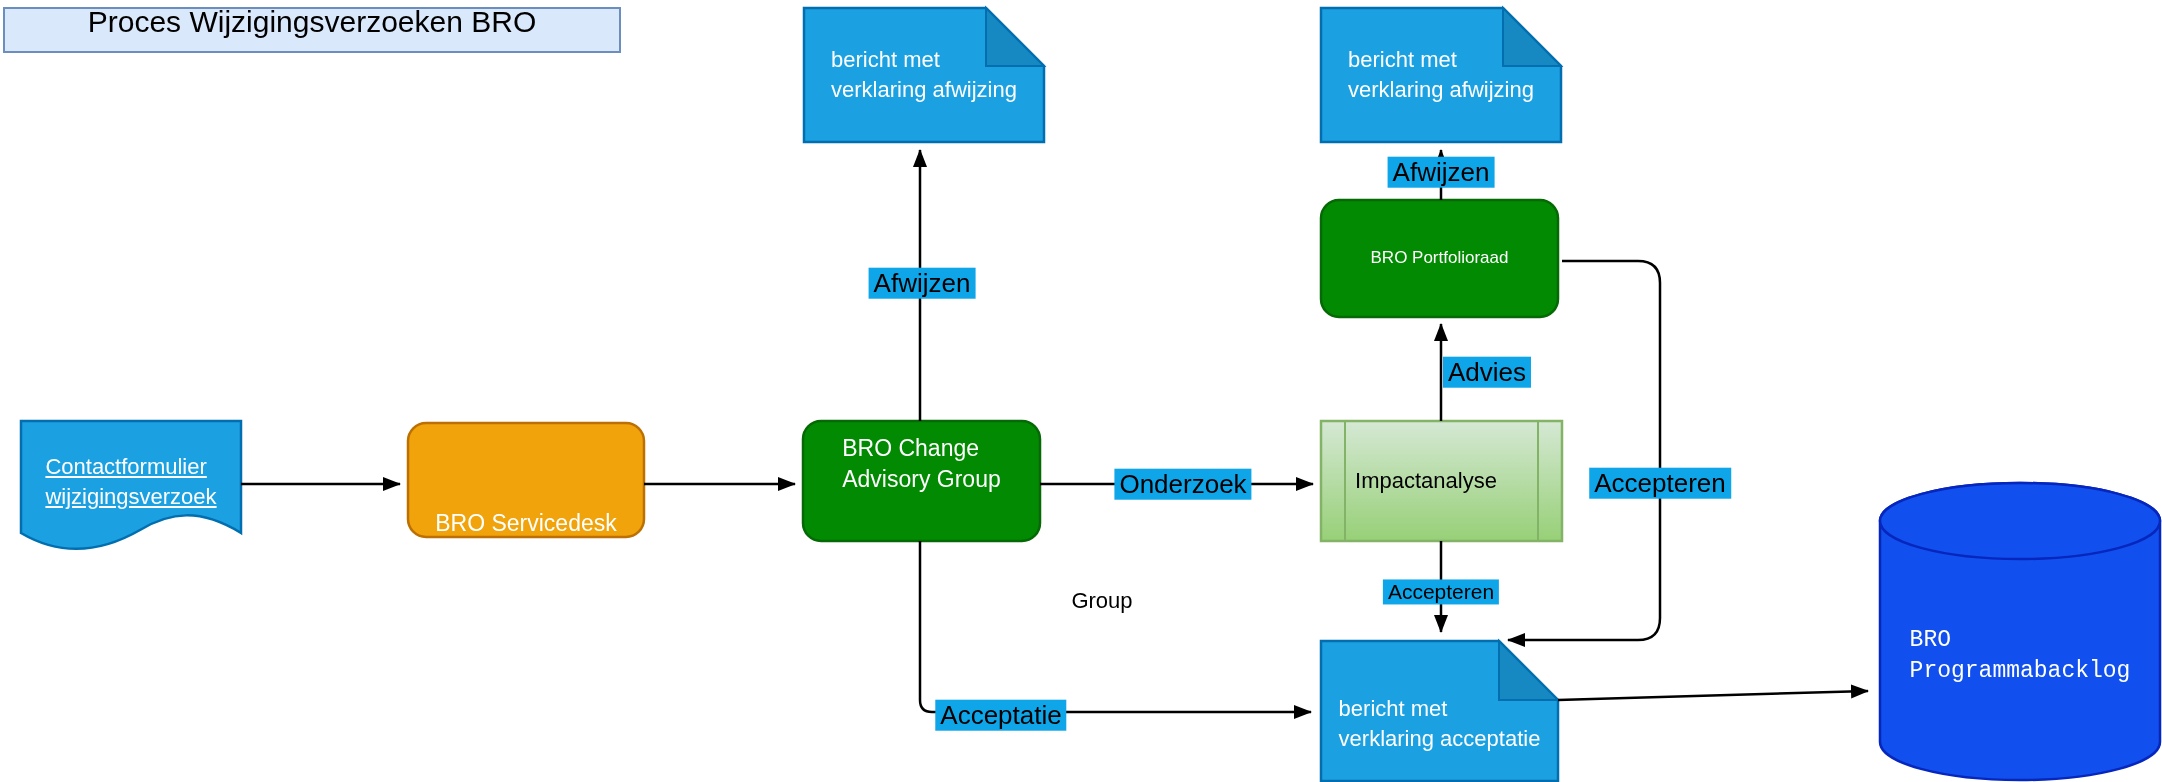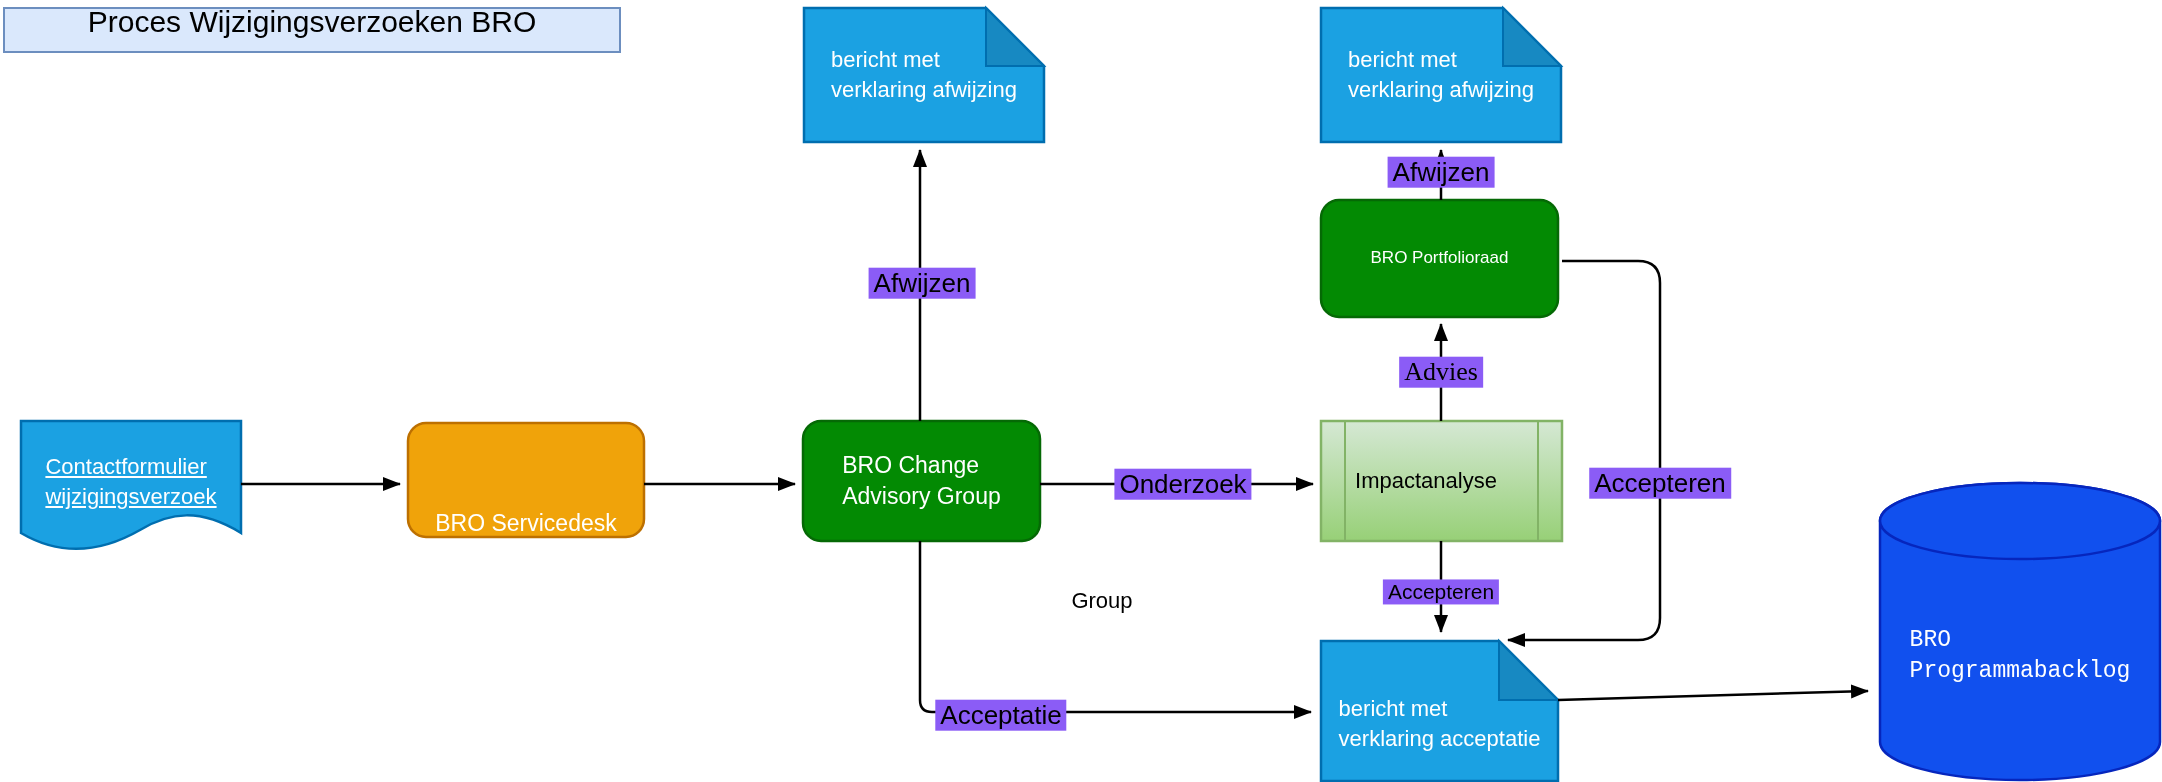--- a/index.html
+++ b/index.html
@@ -9,21 +9,21 @@
   }
   #shapes{position:absolute;left:0;top:0;}
   .node-label{
     position:absolute;display:flex;align-items:center;justify-content:center;
     text-align:left;white-space:pre-line;color:#ffffff;font-size:22px;line-height:1.35;
     pointer-events:none;
   }
   .node-label.dark{color:#000000;}
   .edge-label{
     position:absolute;transform:translate(-50%,-50%);
-    background:#8b5cf6;color:#000000;font-size:26px;line-height:1.1;
+    background:#0ea5e9;color:#000000;font-size:26px;line-height:1.1;
     padding:1px 5px;white-space:nowrap;pointer-events:none;
   }
   .edge-label.small{font-size:21px;}
   .edge-label.plain{background:transparent;font-size:22px;}
   .title-label{
     position:absolute;left:4px;top:0;width:616px;height:44px;
     display:flex;align-items:center;justify-content:center;
     color:#000;font-size:30px;pointer-events:none;
   }
 </style>
@@ -80,35 +80,35 @@
       <path d="M1562,261 L1638,261 Q1660,261 1660,283 L1660,618 Q1660,640 1638,640 L1508,640" marker-end="url(#arr)"></path>
       <path d="M1558,700 L1868,691" marker-end="url(#arr)"></path>
     </g>
   </svg>
 
   <div class="title-label">Proces Wijzigingsverzoeken BRO</div>
 
   <div class="node-label" style="left:21px;top:428px;width:220px;height:108px;text-decoration:underline;">Contactformulier
 wijzigingsverzoek</div>
   <div class="node-label" style="left:408px;top:423px;width:236px;height:114px;font-size:23px;margin-top:44px;">BRO Servicedesk</div>
-  <div class="node-label" style="left:803px;top:421px;width:237px;height:120px;font-size:23px;">BRO Change
+  <div class="node-label" style="left:803px;top:404px;width:237px;height:120px;font-size:23px;">BRO Change
 Advisory Group</div>
   <div class="node-label dark" style="left:1321px;top:421px;width:210px;height:120px;">Impactanalyse</div>
   <div class="node-label" style="left:1321px;top:200px;width:237px;height:117px;font-size:17px;">BRO Portfolioraad</div>
   <div class="node-label" style="left:804px;top:8px;width:240px;height:134px;">bericht met
 verklaring afwijzing</div>
   <div class="node-label" style="left:1321px;top:8px;width:240px;height:134px;">bericht met
 verklaring afwijzing</div>
   <div class="node-label" style="left:1321px;top:665px;width:237px;height:117px;">bericht met
 verklaring acceptatie</div>
   <div class="node-label" style="left:1880px;top:550px;width:280px;height:212px;font-size:23px;font-family:Liberation Mono, monospace;">BRO
 Programmabacklog</div>
 
   <div class="edge-label" style="left:922px;top:283px;">Afwijzen</div>
   <div class="edge-label" style="left:1183px;top:484px;">Onderzoek</div>
-  <div class="edge-label" style="left:1441px;top:372px;font-family:Liberation Serif, serif;">Advies</div>
+  <div class="edge-label" style="left:1487px;top:372px;">Advies</div>
   <div class="edge-label" style="left:1441px;top:172px;">Afwijzen</div>
   <div class="edge-label small" style="left:1441px;top:592px;">Accepteren</div>
   <div class="edge-label" style="left:1660px;top:483px;">Accepteren</div>
   <div class="edge-label" style="left:1001px;top:715px;">Acceptatie</div>
   <div class="edge-label plain" style="left:1102px;top:601px;">Group</div>
 
 </div>
 
 </body></html>

